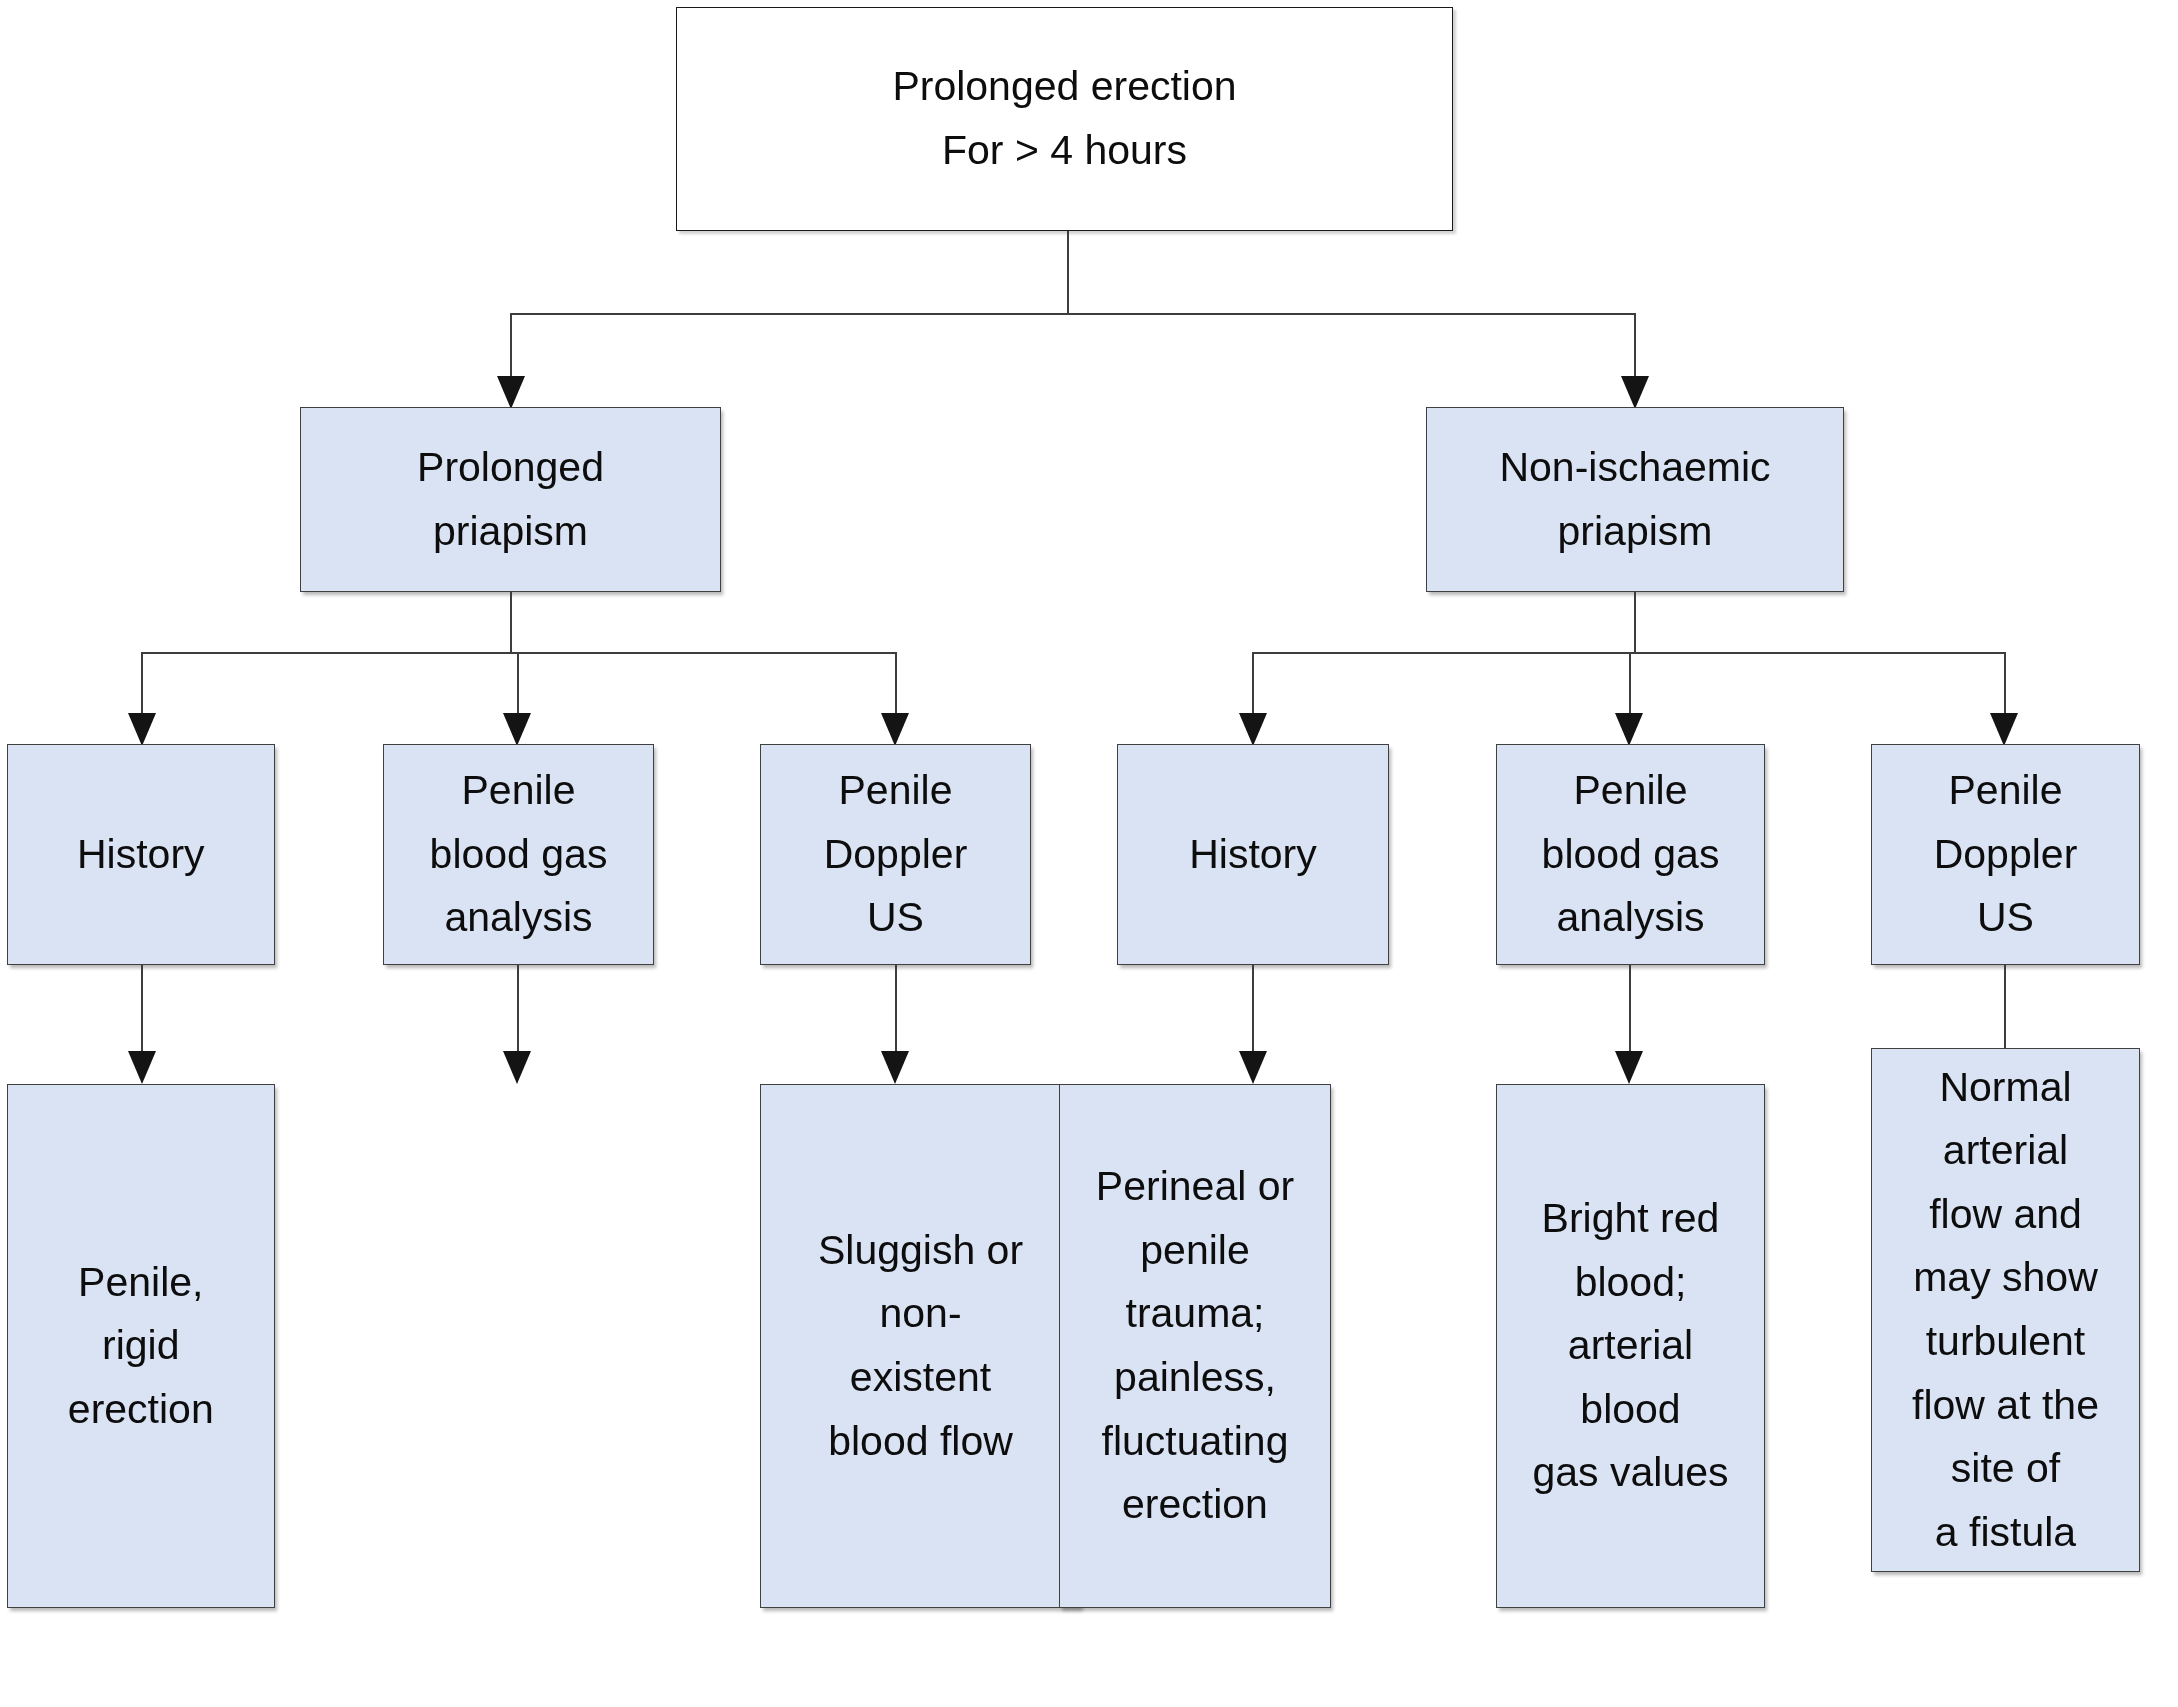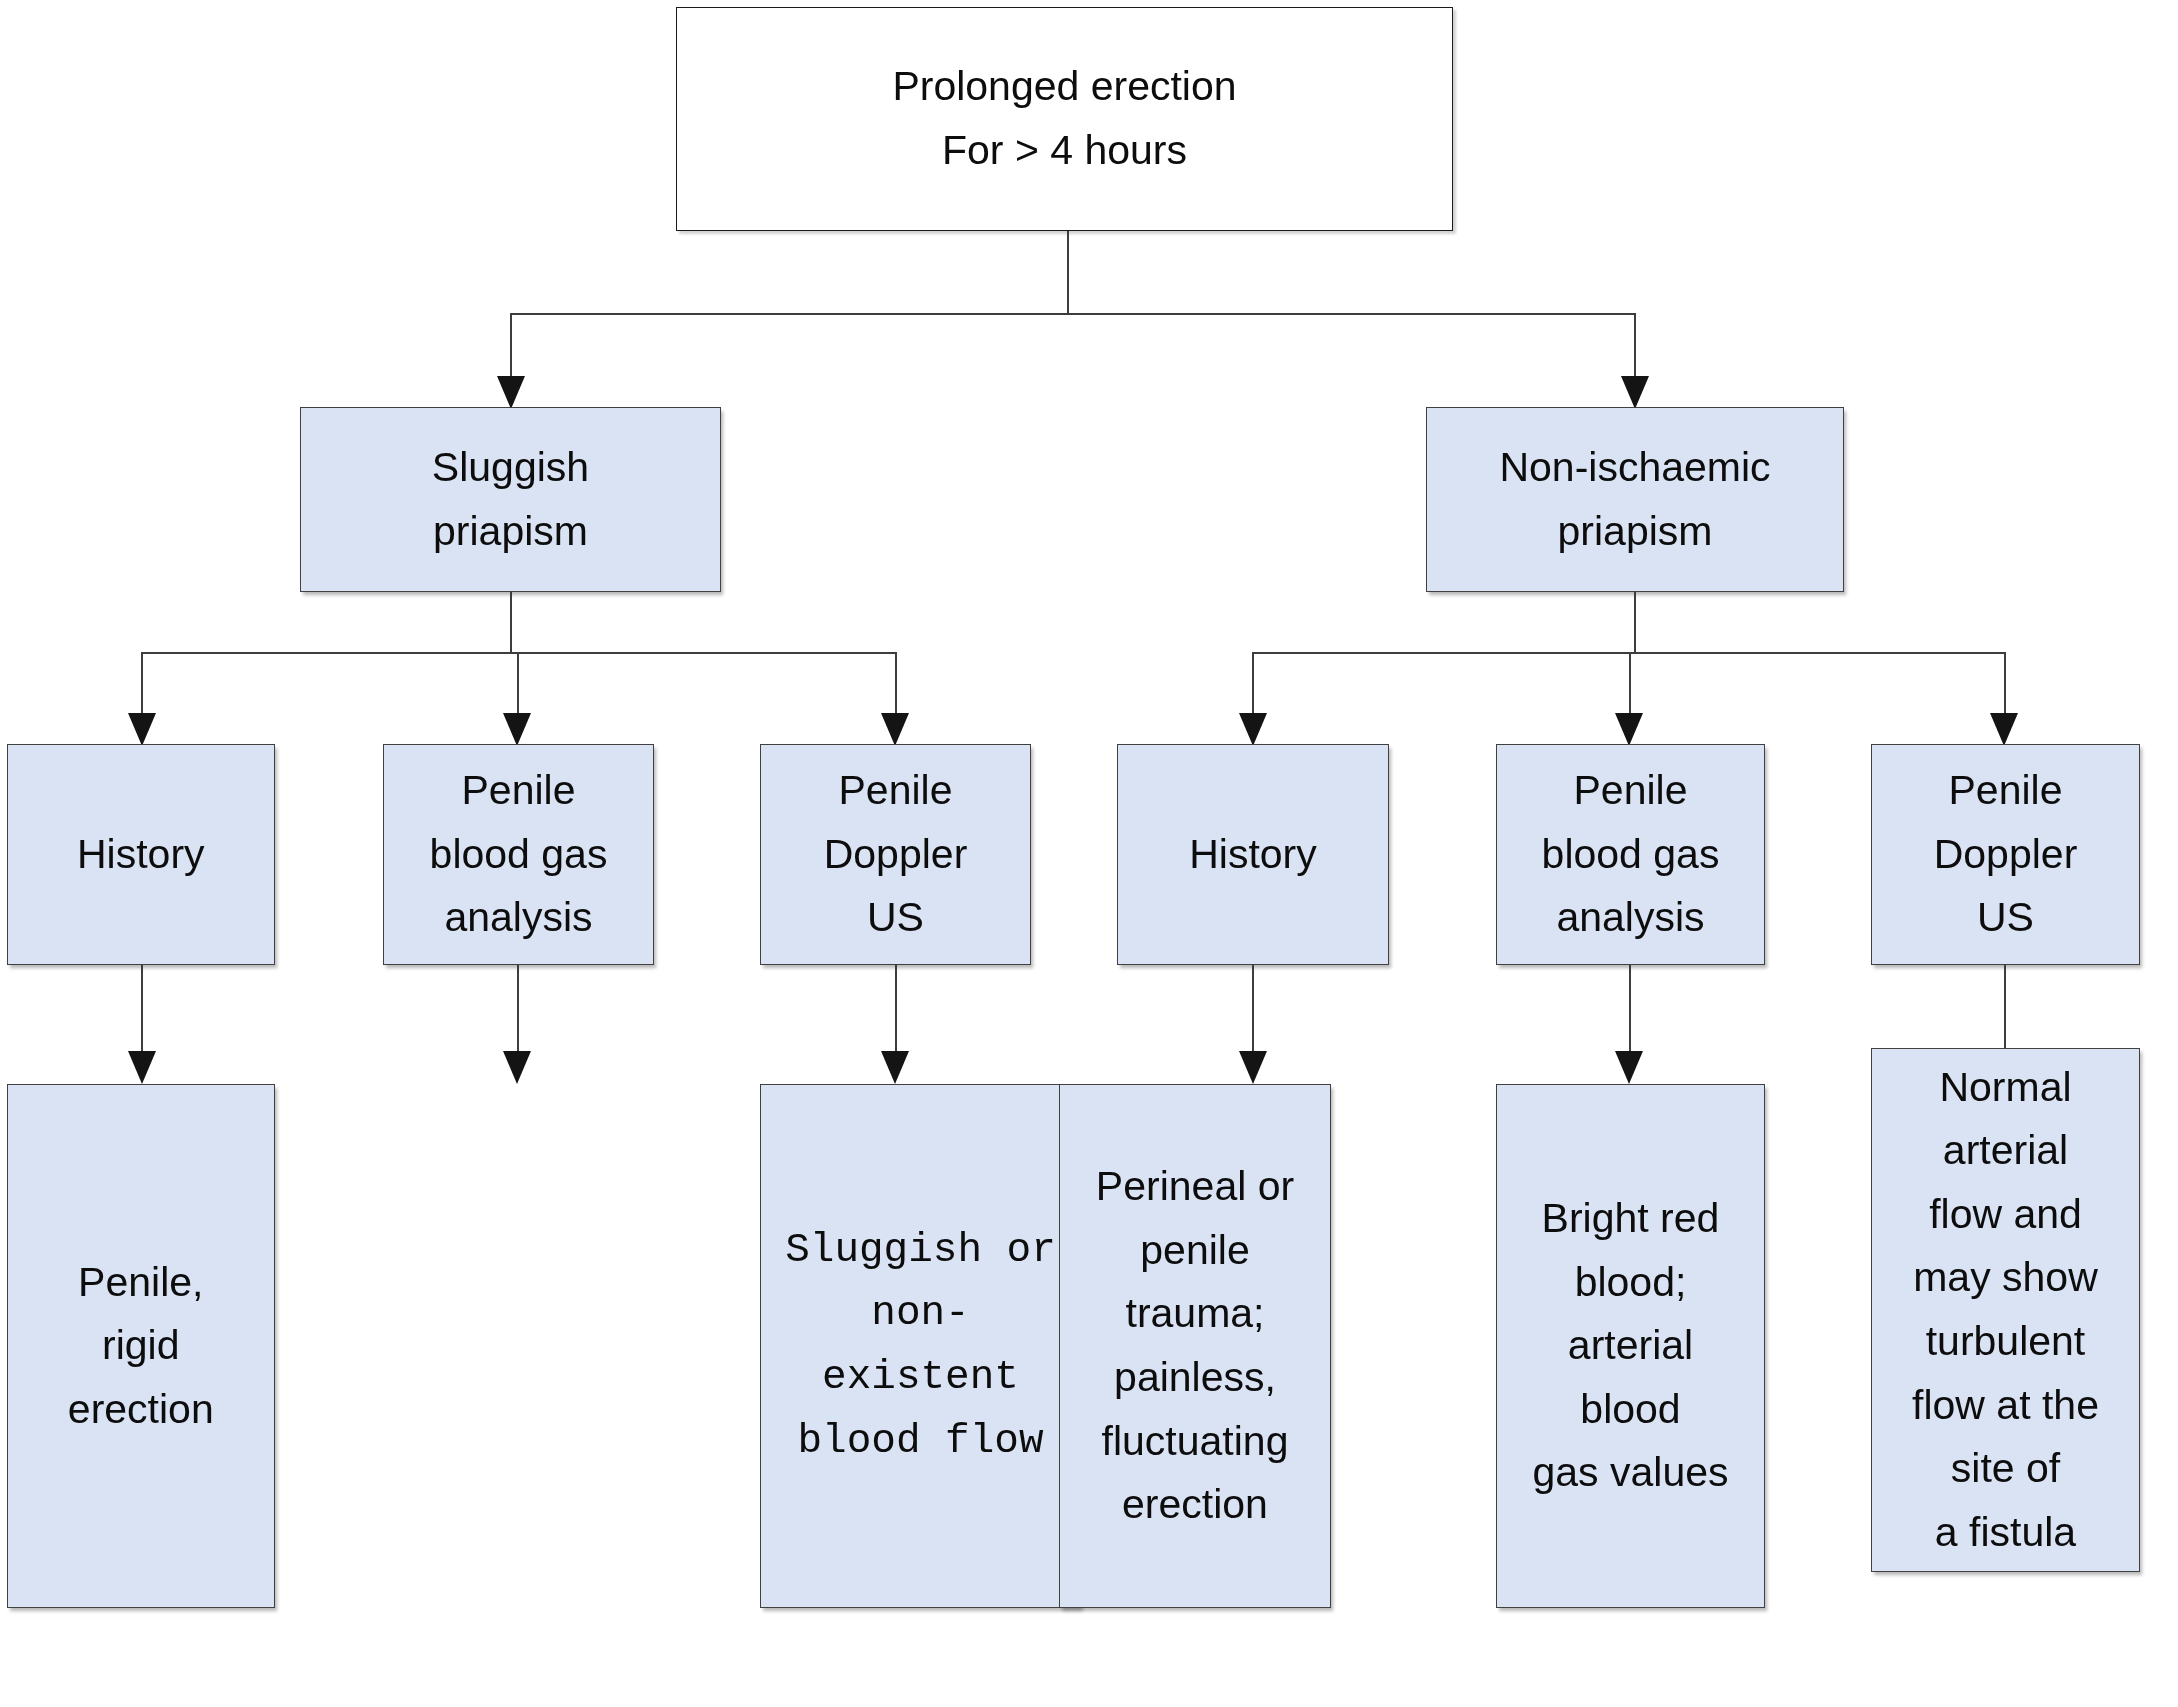--- a/index.html
+++ b/index.html
@@ -37,21 +37,21 @@
   <div class="node root" style="left:676px;top:6.8px;width:777px;height:224px;">Prolonged erection
 For &gt; 4 hours</div>
 
   <div class="vline" style="left:1067px;top:231px;height:84px;"></div>
   <div class="hline" style="left:510px;top:313px;width:1126px;"></div>
   <div class="vline" style="left:510px;top:313px;height:64px;"></div>
   <div class="arrow" style="left:497px;top:376px;"></div>
   <div class="vline" style="left:1634px;top:313px;height:64px;"></div>
   <div class="arrow" style="left:1621px;top:376px;"></div>
 
-  <div class="node" style="left:300px;top:407px;width:421px;height:185px;">Sluggish
+  <div class="node" style="left:300px;top:407px;width:421px;height:185px;">Prolonged
 priapism</div>
   <div class="node" style="left:1426px;top:407px;width:418px;height:185px;">Non-ischaemic
 priapism</div>
 
   <div class="vline" style="left:510px;top:592px;height:62px;"></div>
   <div class="hline" style="left:141px;top:652px;width:754px;"></div>
   <div class="vline" style="left:141px;top:652px;height:62px;"></div>
   <div class="arrow" style="left:128px;top:713px;"></div>
   <div class="vline" style="left:517px;top:652px;height:62px;"></div>
   <div class="arrow" style="left:503px;top:713px;"></div>
@@ -91,21 +91,21 @@
   <div class="vline" style="left:1252px;top:965px;height:88px;"></div>
   <div class="arrow" style="left:1239px;top:1051px;"></div>
   <div class="vline" style="left:1629px;top:965px;height:88px;"></div>
   <div class="arrow" style="left:1615px;top:1051px;"></div>
   <div class="vline" style="left:2004px;top:965px;height:88px;"></div>
   <div class="arrow" style="left:1990px;top:1051px;"></div>
 
   <div class="node" style="left:6.8px;top:1084px;width:268px;height:524px;">Penile,
 rigid
 erection</div>
-  <div class="node" style="left:760px;top:1084px;width:321px;height:524px;font-family:Liberation Mono, monospace;">Sluggish or
+  <div class="node" style="left:760px;top:1084px;width:321px;height:524px;">Sluggish or
 non-
 existent
 blood flow</div>
   <div class="node" style="left:1059px;top:1084px;width:272px;height:524px;">Perineal or
 penile
 trauma;
 painless,
 fluctuating
 erection</div>
   <div class="node" style="left:1496px;top:1084px;width:269px;height:524px;">Bright red

